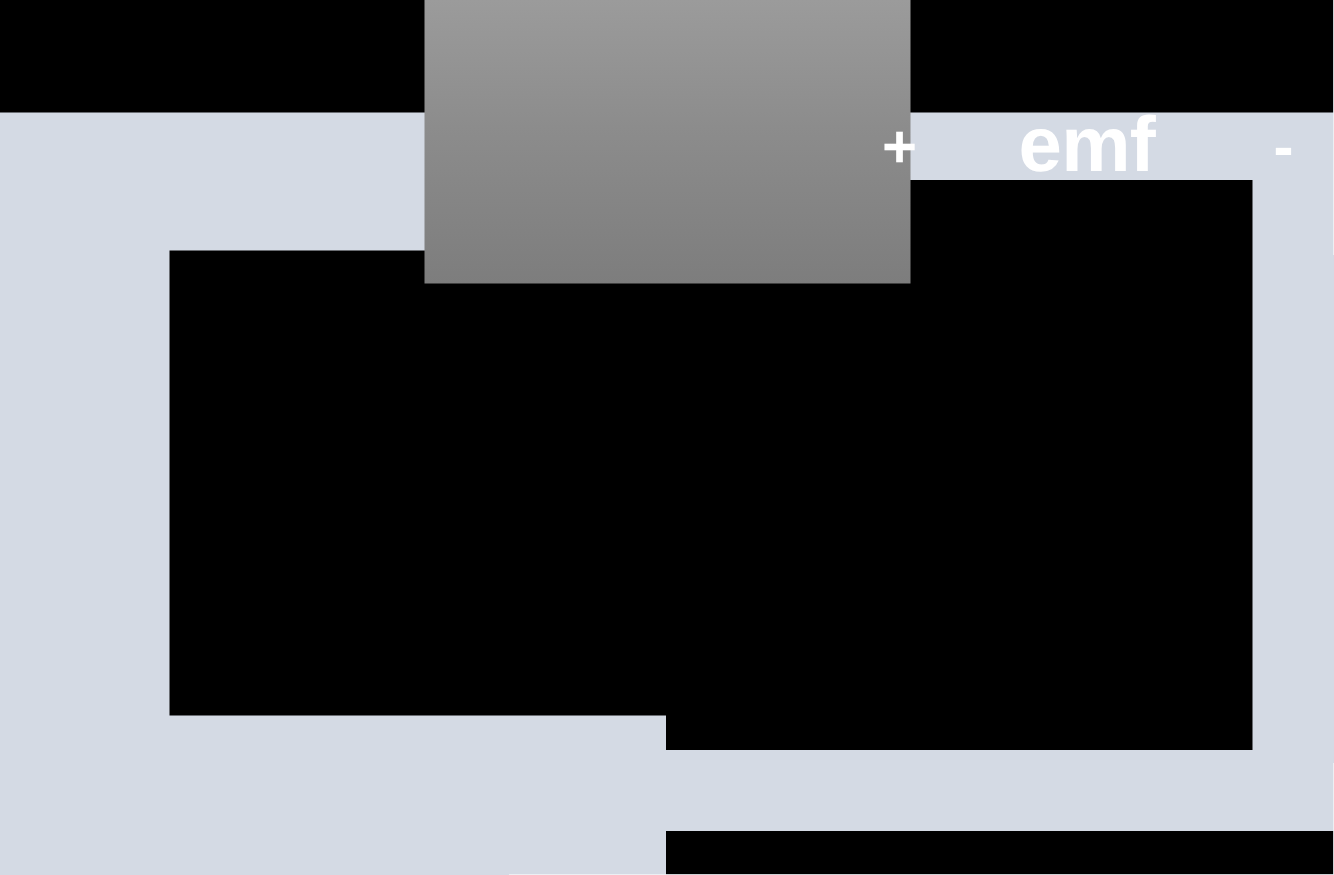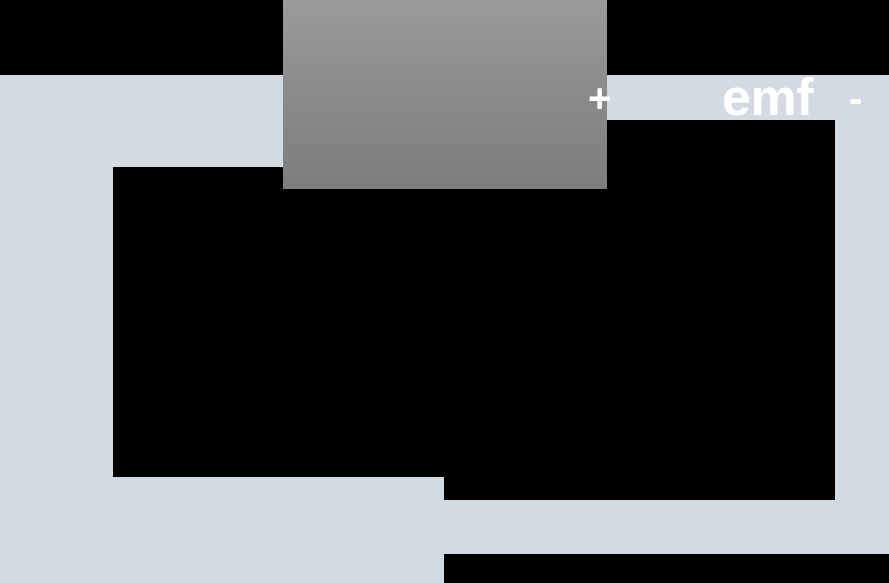--- a/index.html
+++ b/index.html
@@ -41,21 +41,20 @@
   #emf-plus-sign {
     left: 305px;
     top: 78px;
     font-size: 40px;
   }
   #emf-name-label {
     left: 396px;
     top: 71px;
     font-size: 52px;
     letter-spacing: -0.5px;
-    margin-left: 43px;
   }
   #emf-minus-sign {
     left: 566px;
     top: 78px;
     font-size: 40px;
   }
 </style>
 </head>
 <body>
 

